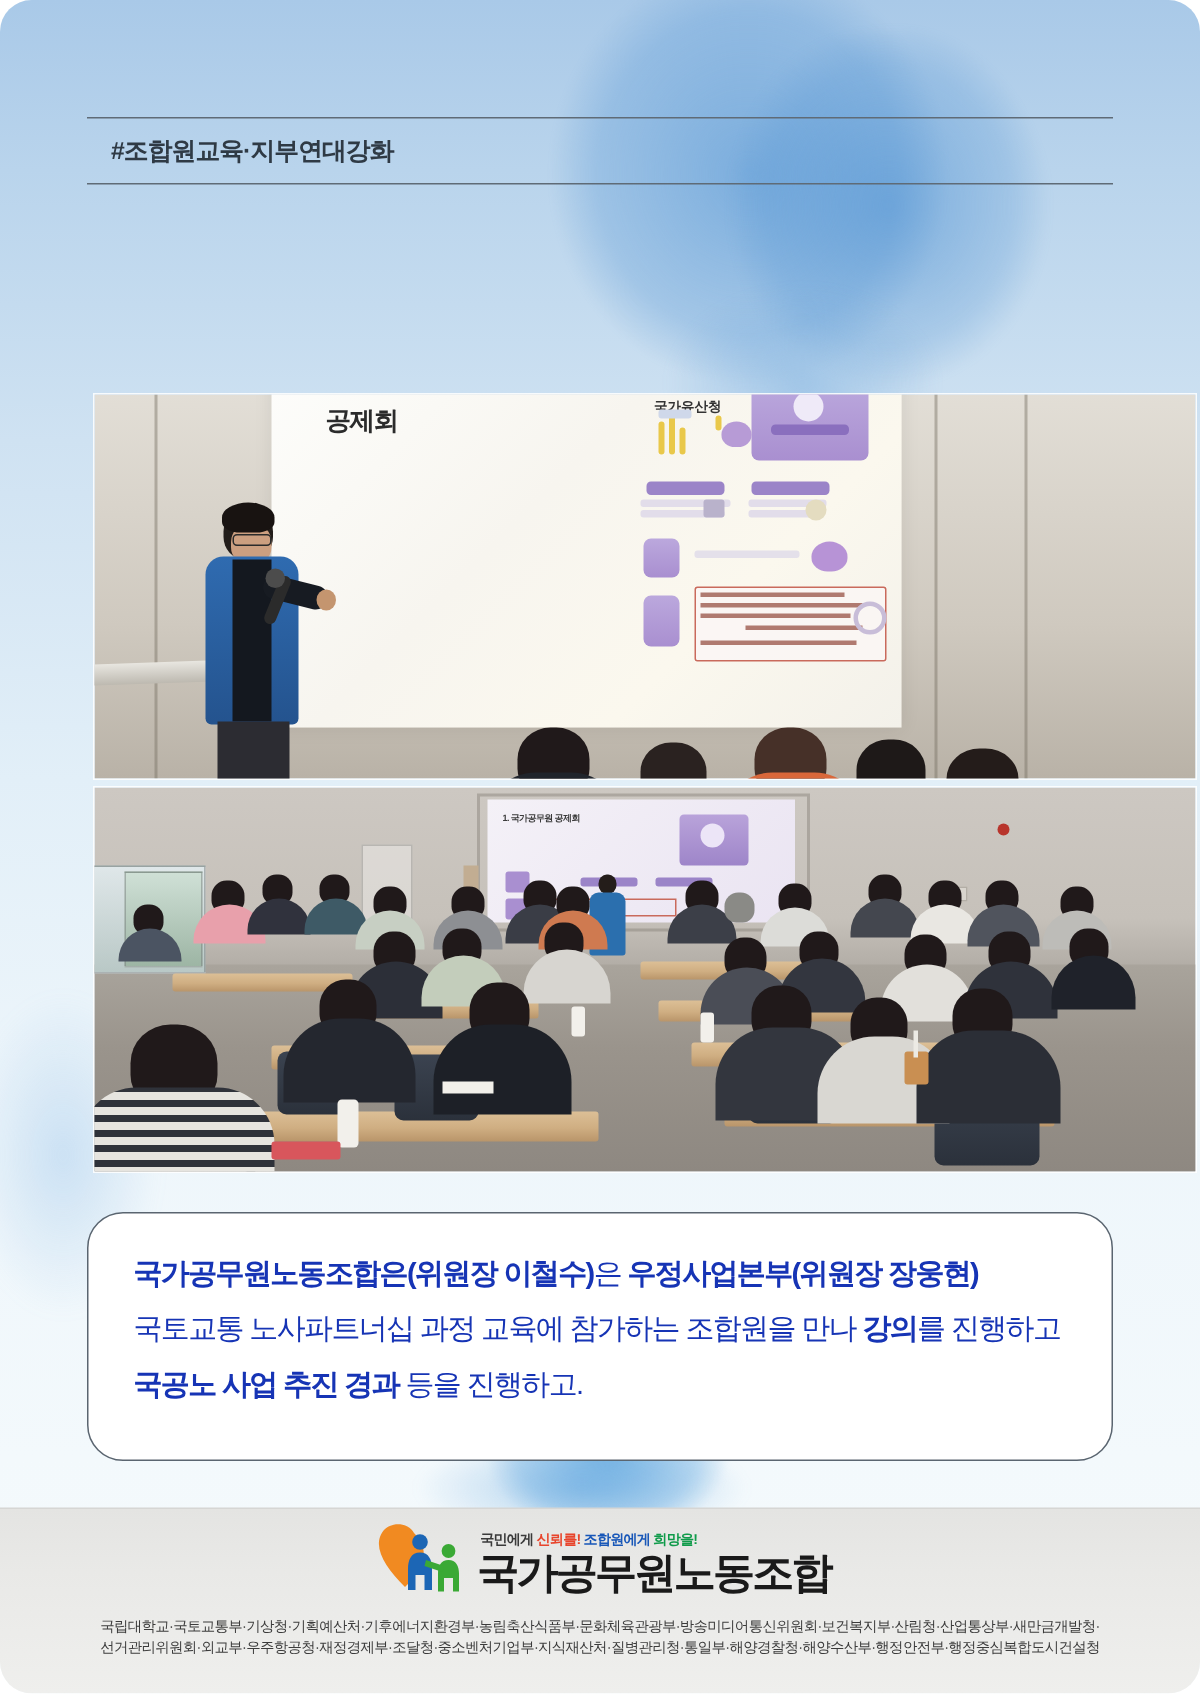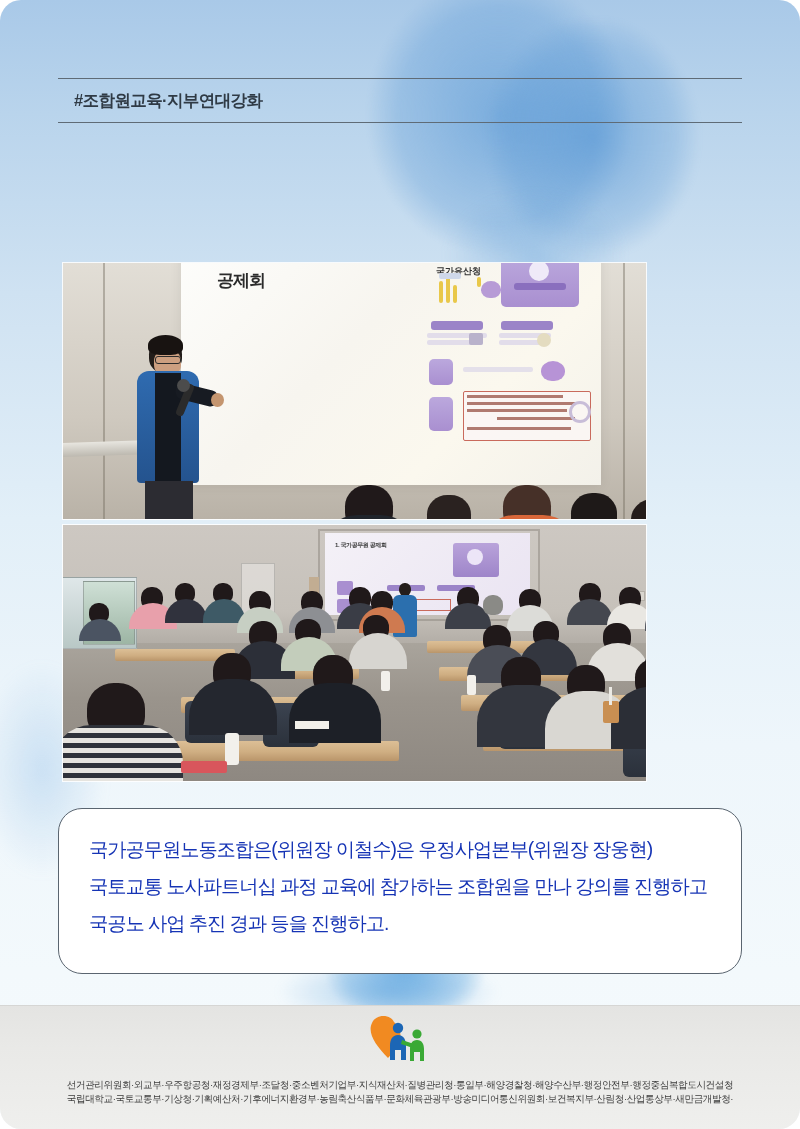--- a/index.html
+++ b/index.html
@@ -86,21 +86,21 @@
     position: absolute; left: 0; top: 0; width: 100%; height: 100%;
     display: flex; align-items: center; justify-content: center;
     font-size: 39px; font-weight: 800; letter-spacing: -2.2px;
     color: #0d0d0d;
     text-shadow: 0 0 0 #000;
   }
 
   
   .photos { position: absolute; left: 62px; top: 262px; width: 676px; }
   .photo {
-    width: 585px; position: relative; overflow: hidden;
+    width: 736px; position: relative; overflow: hidden;
     border: 1px solid rgba(255,255,255,.85);
     padding-left: 44px;
   }
   .photo-1 { height: 258px; }
   .photo-2 { height: 258px; margin-top: 4px; }
 
   
   .p1-wall { position:absolute; inset:0; background: linear-gradient(180deg,#e2ded6,#cfc9bf 60%, #b9b2a7 100%); }
   .p1-panel { position:absolute; top:0; bottom:0; width:2px; background:rgba(120,112,100,.45); }
   .p1-screen {
@@ -225,21 +225,21 @@
     border: 1.6px solid #5a6570;
     border-radius: 24px;
     padding: 22px 30px 0 30px;
   }
   .body-text {
     font-size: 19.3px; line-height: 37px;
     color: #1634b5; letter-spacing: -1.05px;
     font-weight: 500;
     word-break: keep-all;
   }
-  .body-text b { font-weight: 400; }
+  .body-text b { font-weight: 700; }
 
   
   .footer {
     position: absolute; left: 0; bottom: 0; width: 800px; height: 124px;
     background: linear-gradient(180deg,#e4e4e2 0%, #e9e9e7 34%, #efefed 100%);
     border-top: 1px solid #d6d6d4;
   }
   .brand {
     position: absolute; left: 0; right: 0; top: 10px;
     display: flex; align-items: center; justify-content: center;
@@ -476,21 +476,27 @@
       <div class="brand-logo">
         <svg viewBox="0 0 66 50">
           <path d="M30 6 C26 -2 12 -2 8 7 C3 17 12 30 24 42 C30 36 34 30 36 24 C38 16 34 10 30 6 Z" fill="#f18a21"></path>
           <circle cx="34" cy="12" r="5.2" fill="#1c66b5"></circle>
           <path d="M34 19 C28 19 26 24 26 30 L26 44 L31 44 L31 34 L37 34 L37 44 L42 44 L42 30 C42 24 40 19 34 19 Z" fill="#1c66b5"></path>
           <circle cx="53" cy="18" r="4.6" fill="#3aa935"></circle>
           <path d="M53 24 C48 24 46 28 46 33 L46 45 L50 45 L50 36 L56 36 L56 45 L60 45 L60 33 C60 28 58 24 53 24 Z" fill="#3aa935"></path>
           <path d="M38 24 L50 28 L49 32 L37 28 Z" fill="#3aa935"></path>
         </svg>
       </div>
+      <div class="brand-right">
+        <div class="slogan">
+          <span class="g1">국민에게 </span><span class="g2">신뢰를! </span><span class="g3">조합원에게 </span><span class="g4">희망을!</span>
+        </div>
+        <div class="brand-name">국가공무원노동조합</div>
+      </div>
     </div>
 
     <div class="dept-list">
+      <div>국립대학교·국토교통부·기상청·기획예산처·기후에너지환경부·농림축산식품부·문화체육관광부·방송미디어통신위원회·보건복지부·산림청·산업통상부·새만금개발청·</div>
       <div>선거관리위원회·외교부·우주항공청·재정경제부·조달청·중소벤처기업부·지식재산처·질병관리청·통일부·해양경찰청·해양수산부·행정안전부·행정중심복합도시건설청</div>
-      <div>국립대학교·국토교통부·기상청·기획예산처·기후에너지환경부·농림축산식품부·문화체육관광부·방송미디어통신위원회·보건복지부·산림청·산업통상부·새만금개발청·</div>
     </div>
   </div>
 
 </div>
 
 </body></html>

